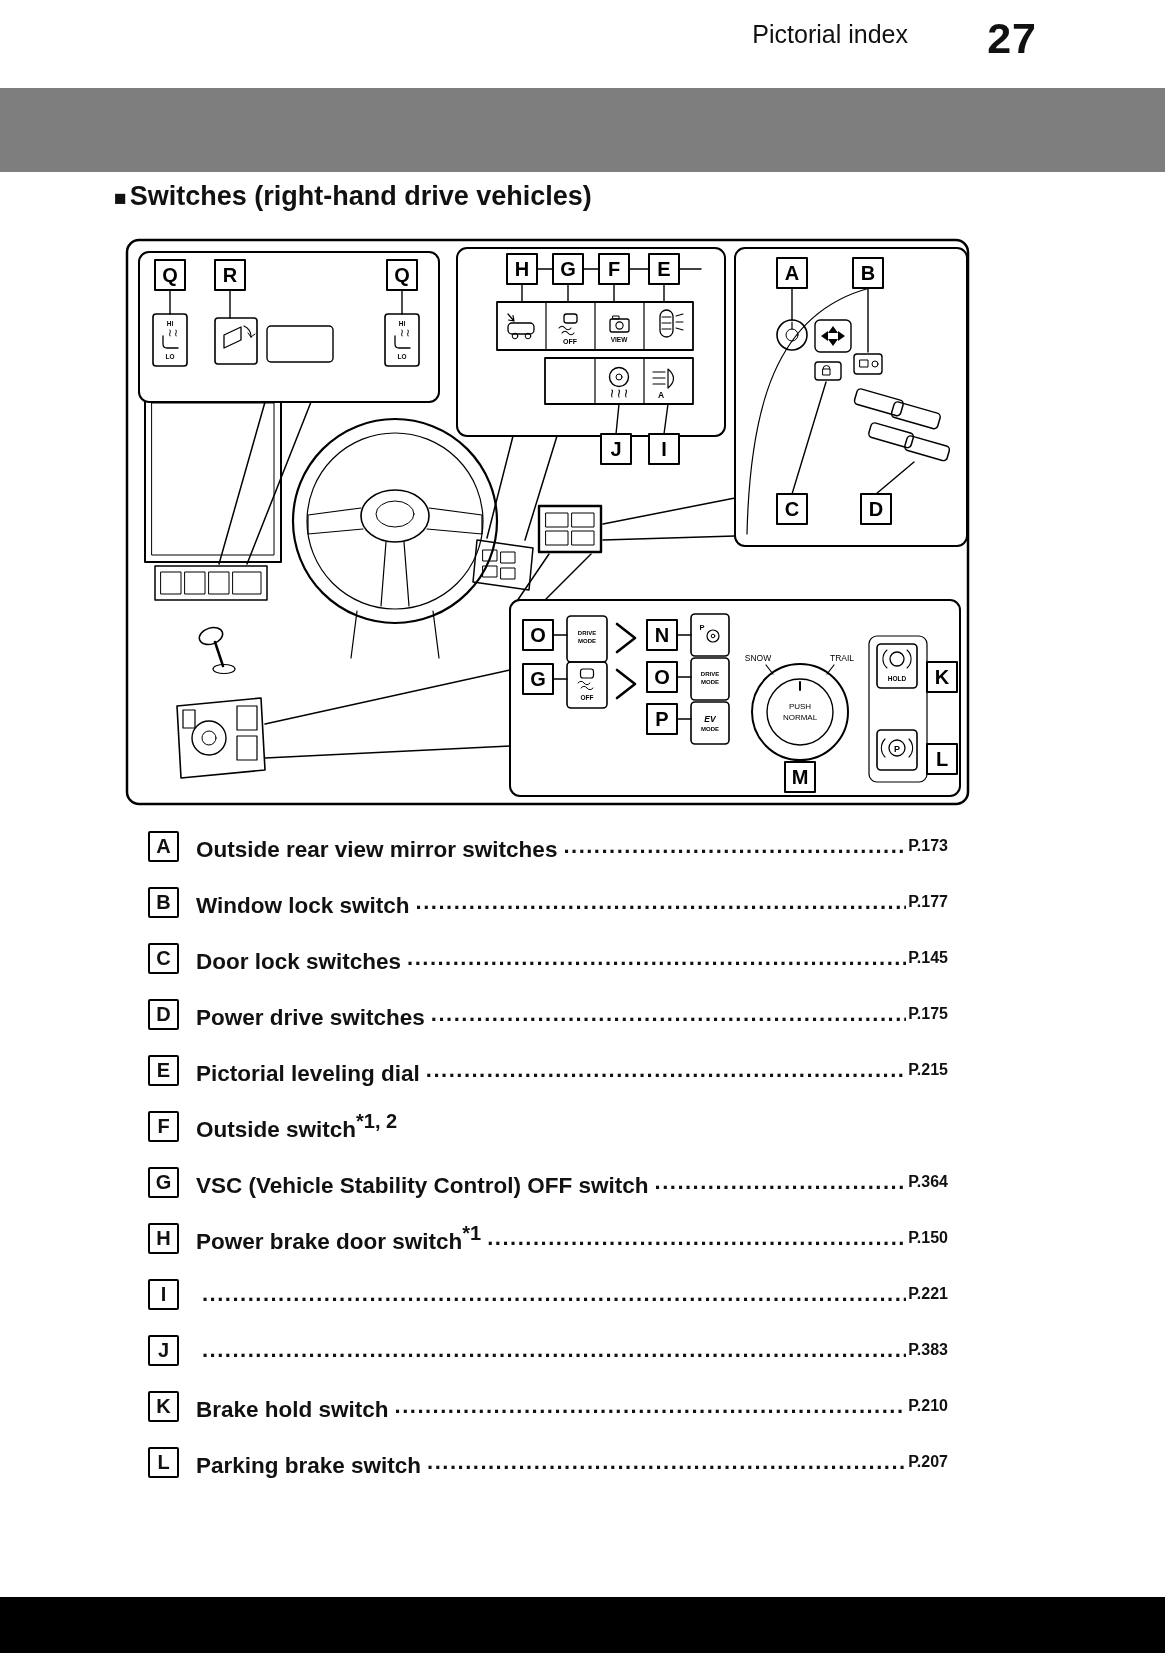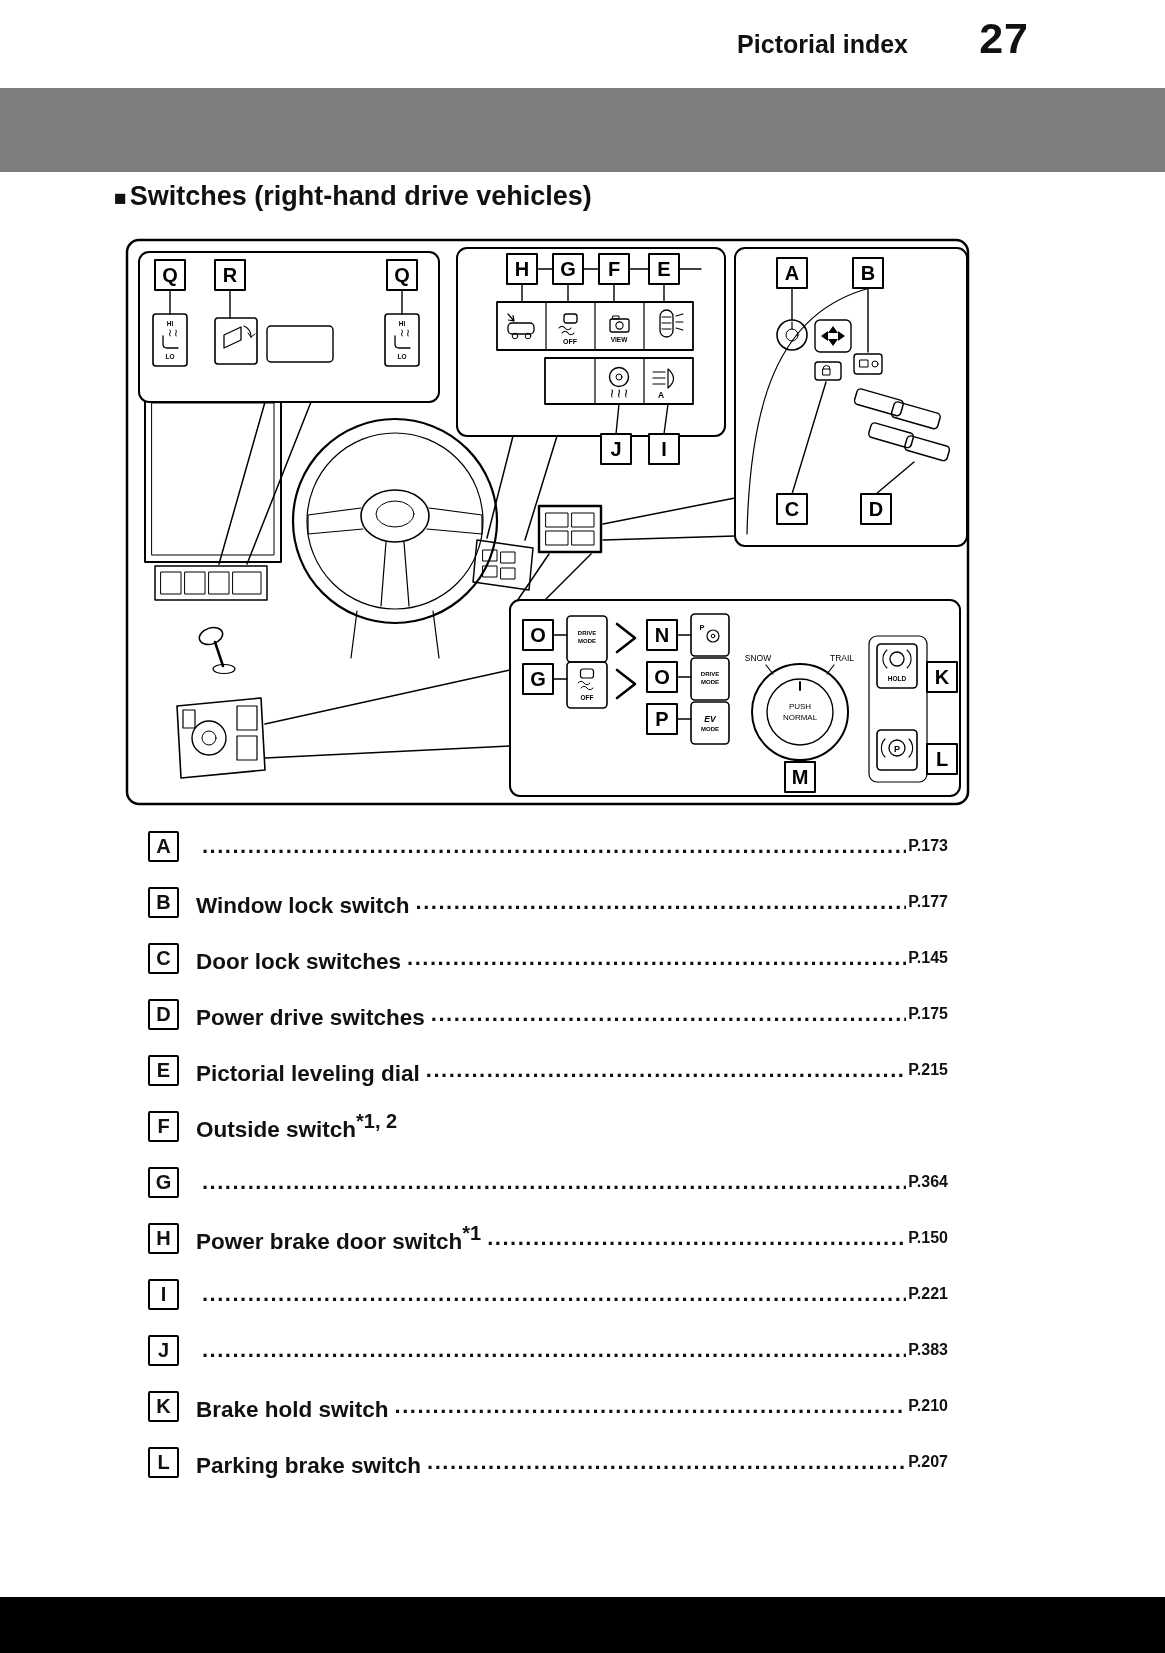--- a/index.html
+++ b/index.html
@@ -3,22 +3,22 @@
 <meta charset="utf-8">
 <title>Pictorial index</title>
 <style>
   * { margin:0; padding:0; box-sizing:border-box; }
   body {
     width:1165px; height:1653px; position:relative;
     background:#ffffff; color:#111;
     font-family:"Liberation Sans","DejaVu Sans",sans-serif;
     overflow:hidden;
   }
-  .header-title { position:absolute; top:30px; right:257px; font-size:25px; font-weight:bold; }
-  .page-number  { position:absolute; top:14px; right:136px; font-size:43px; font-weight:bold; letter-spacing:1px; }
+  .header-title { position:absolute; top:20px; right:257px; font-size:25px; font-weight:normal; }
+  .page-number  { position:absolute; top:14px; right:128px; font-size:43px; font-weight:bold; letter-spacing:1px; }
   .gray-band    { position:absolute; top:88px; left:0; width:100%; height:84px; background:#7e7e7e; }
   .section-title{
     position:absolute; top:181px; left:114px; font-size:27px; font-weight:bold;
     display:flex; align-items:center; gap:3px; white-space:nowrap;
   }
   .section-marker { font-size:21px; position:relative; top:1px; }
   .diagram { position:absolute; top:238px; left:125px; width:845px; height:568px; }
   svg { display:block; }
   svg text { font-family:"Liberation Sans","DejaVu Sans",sans-serif; }
 
@@ -387,20 +387,21 @@
 </g>
 </svg>
 </div>
 
 <div class="index-list">
 
     <div class="index-row">
       <span class="key-box">
         <span>A</span>
       </span>
+      <span class="row-text"><span>Outside rear view mirror switches</span><sup></sup></span>
       <span class="leader"></span>
       <span class="page-ref">P.173</span>
     </div>
 
     <div class="index-row">
       <span class="key-box">
         <span>B</span>
       </span>
       <span class="row-text"><span>Window lock switch</span><sup></sup></span>
       <span class="leader"></span>
@@ -440,20 +441,21 @@
       </span>
       <span class="row-text"><span>Outside switch</span><sup>*1, 2</sup></span>
       <span class="leader" style="visibility: hidden;"></span>
       <span class="page-ref" style="visibility: hidden;"></span>
     </div>
 
     <div class="index-row">
       <span class="key-box">
         <span>G</span>
       </span>
+      <span class="row-text"><span>VSC (Vehicle Stability Control) OFF switch</span><sup></sup></span>
       <span class="leader"></span>
       <span class="page-ref">P.364</span>
     </div>
 
     <div class="index-row">
       <span class="key-box">
         <span>H</span>
       </span>
       <span class="row-text"><span>Power brake door switch</span><sup>*1</sup></span>
       <span class="leader"></span>

